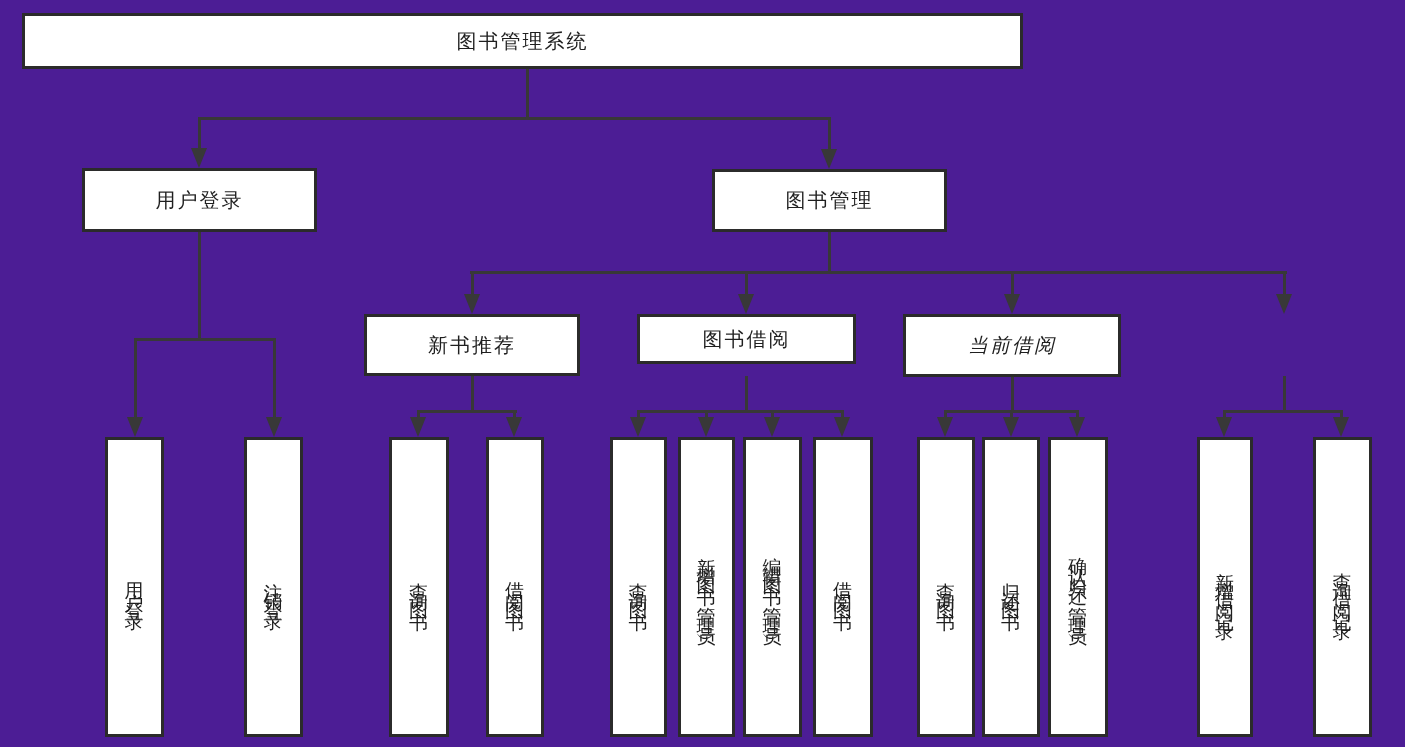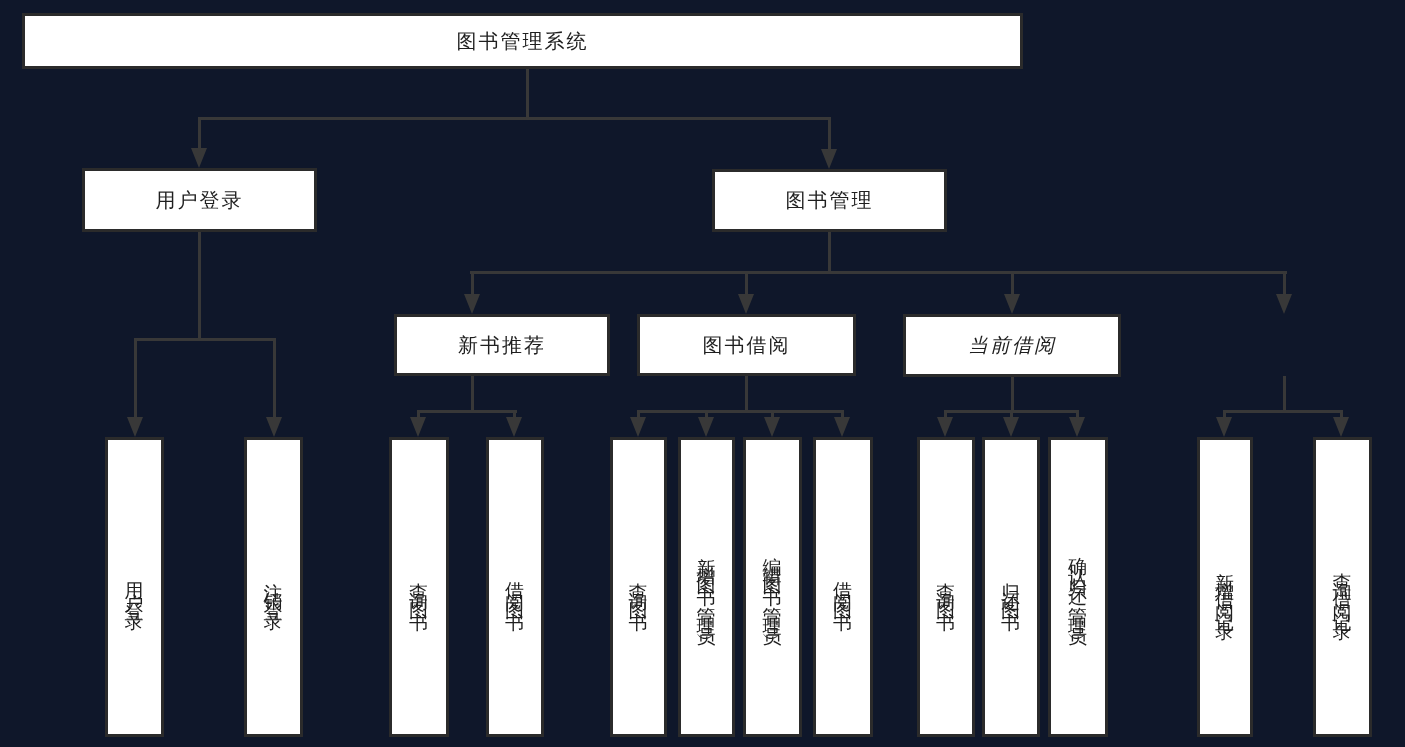--- a/index.html
+++ b/index.html
@@ -2,21 +2,21 @@
 <html><head>
 <meta charset="utf-8">
 <style>
   * { margin: 0; padding: 0; box-sizing: border-box; }
   html, body { background: #ffffff; }
   body { font-family: "Liberation Sans", "DejaVu Sans", sans-serif; }
   .canvas {
     position: relative;
     width: 1405px;
     height: 747px;
-    background: #0f172a;
+    background: #4c1d95;
     overflow: hidden;
     padding-left: 14px;
   }
   
   .node {
     position: absolute;
     border: 3px solid #2b2b2b;
     background: #ffffff;
     display: grid;
     place-items: center;
@@ -88,24 +88,24 @@
   <div class="lh" style="left:470px; top:271px; width:817px;"></div>
   <div class="lv" style="left:471px; top:271px; height:23px;"></div>
   <div class="ah" style="left:464px; top:294px;"></div>
   <div class="lv" style="left:745px; top:271px; height:23px;"></div>
   <div class="ah" style="left:738px; top:294px;"></div>
   <div class="lv" style="left:1011px; top:271px; height:23px;"></div>
   <div class="ah" style="left:1004px; top:294px;"></div>
   <div class="lv" style="left:1283px; top:271px; height:23px;"></div>
   <div class="ah" style="left:1276px; top:294px;"></div>
 
-  <div class="node hnode" style="left:364px; top:314px; width:216px; height:62px;margin-left:30px;">
+  <div class="node hnode" style="left:364px; top:314px; width:216px; height:62px;">
     <span>新书推荐</span>
   </div>
-  <div class="node hnode" style="left:637px; top:314px; width:219px; height:62px;">
+  <div class="node hnode" style="left:637px; top:314px; width:219px; height:50px;">
     <span>图书借阅</span>
   </div>
   <div class="node hnode" style="left:903px; top:314px; width:218px; height:63px;font-style:italic;">
     <span>当前借阅</span>
   </div>
 
   <div class="lv" style="left:471px; top:376px; height:34px;"></div>
   <div class="lh" style="left:417px; top:410px; width:100px;"></div>
   <div class="lv" style="left:417px; top:410px; height:7px;"></div>
   <div class="ah" style="left:410px; top:417px;"></div>

